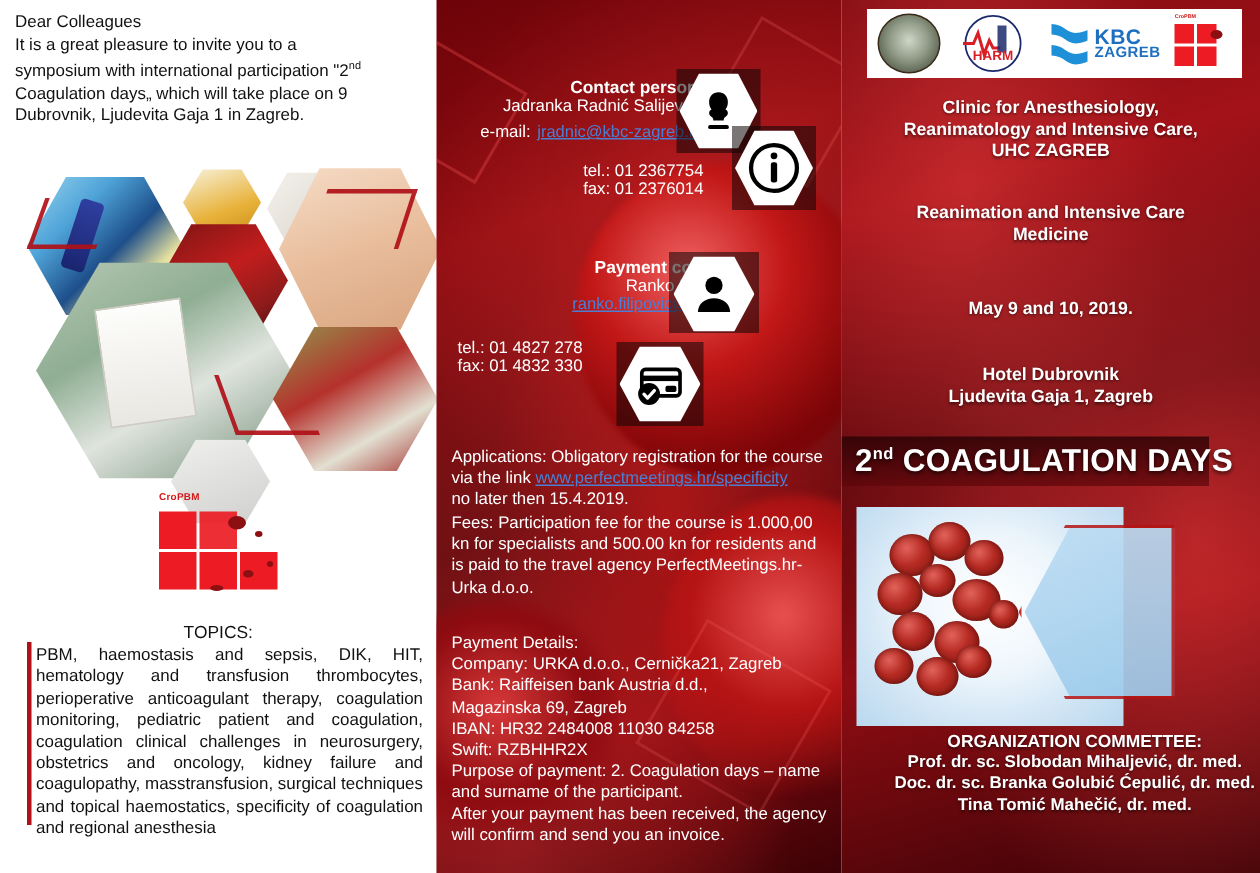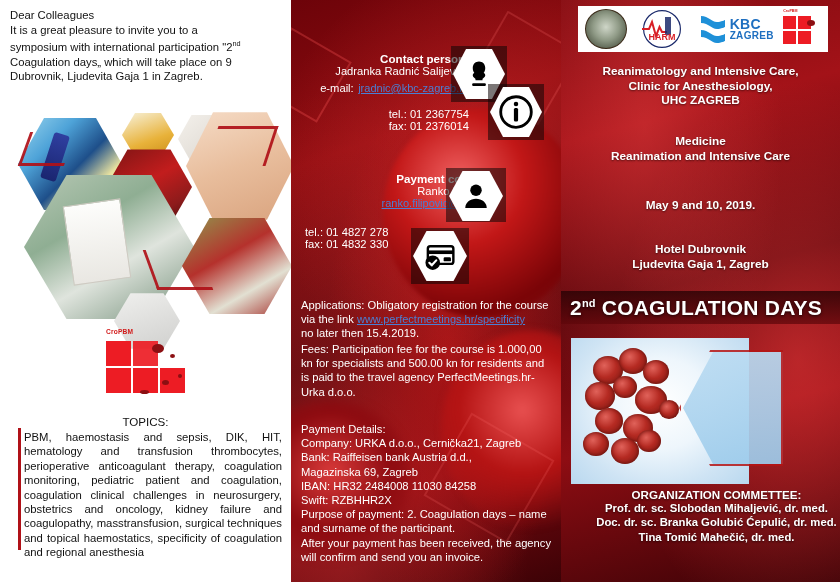--- a/index.html
+++ b/index.html
@@ -130,21 +130,21 @@
     justify-content:center; padding-bottom:2px; overflow:hidden; }
   .logo-harm{ width:56px; height:40px; position:relative; }
   .logo-kbc{ display:flex; align-items:center; gap:2px; }
   .logo-cropbm{ width:40px; height:38px; position:relative; }
   .logo-cropbm .lcs{ position:absolute; background:#ed1c24; width:13px; height:13px; }
 
   .r-text{ position:absolute; width:279px; text-align:center; color:#fff; }
   .r-bold{ font-weight:bold; font-size:11.8px; line-height:14.6px;
     text-shadow:0 1px 2px rgba(0,0,0,.55); }
 
-  #title-banner{ position:absolute; left:0; top:291px; width:279px; height:33px;
+  #title-banner{ position:absolute; left:0; top:291px; width:245px; height:33px;
     background:linear-gradient(180deg,rgba(40,2,4,.80),rgba(95,6,10,.72));
     display:flex; align-items:center; }
   #title-banner .t{ color:#fff; font-size:21px; font-weight:bold; letter-spacing:.2px;
     padding-left:9px; text-shadow:0 1px 3px rgba(0,0,0,.7); white-space:nowrap; }
   #title-banner sup{ font-size:11px; vertical-align:super; }
 
   #cellphoto{ position:absolute; left:10px; top:338px; width:178px; height:146px;
     background:radial-gradient(ellipse at 50% 45%, #ffffff 0%, #eef6fc 40%, #cfe4f4 72%, #b9d8ef 100%);
   }
   #cellphoto .rbc{ position:absolute; border-radius:50%;
@@ -331,28 +331,28 @@
         <div style="position:absolute;left:2px;top:-1px;font-size:3.6px;font-weight:bold;color:#d21a1a;">CroPBM</div>
         <div class="lcs" style="left:2px;top:6px;"></div>
         <div class="lcs" style="left:17px;top:6px;"></div>
         <div class="lcs" style="left:17px;top:21px;"></div>
         <div class="lcs" style="left:2px;top:21px;"></div>
         <div style="position:absolute;left:26px;top:10px;width:8px;height:6px;background:#8c0f12;border-radius:50%;"></div>
       </div>
     </div>
 
     <div class="r-text r-bold" style="top:64px;">
+      <div>Clinic for Anesthesiology,</div>
       <div>Reanimatology and Intensive Care,</div>
-      <div>Clinic for Anesthesiology,</div>
       <div>UHC ZAGREB</div>
     </div>
 
     <div class="r-text r-bold" style="top:134px;">
+      <div>Reanimation and Intensive Care</div>
       <div>Medicine</div>
-      <div>Reanimation and Intensive Care</div>
     </div>
 
     <div class="r-text r-bold" style="top:198px;">May 9 and 10, 2019.</div>
 
     <div class="r-text r-bold" style="top:242px;">
       <div>Hotel Dubrovnik</div>
       <div>Ljudevita Gaja 1, Zagreb</div>
     </div>
 
     <div id="title-banner">

